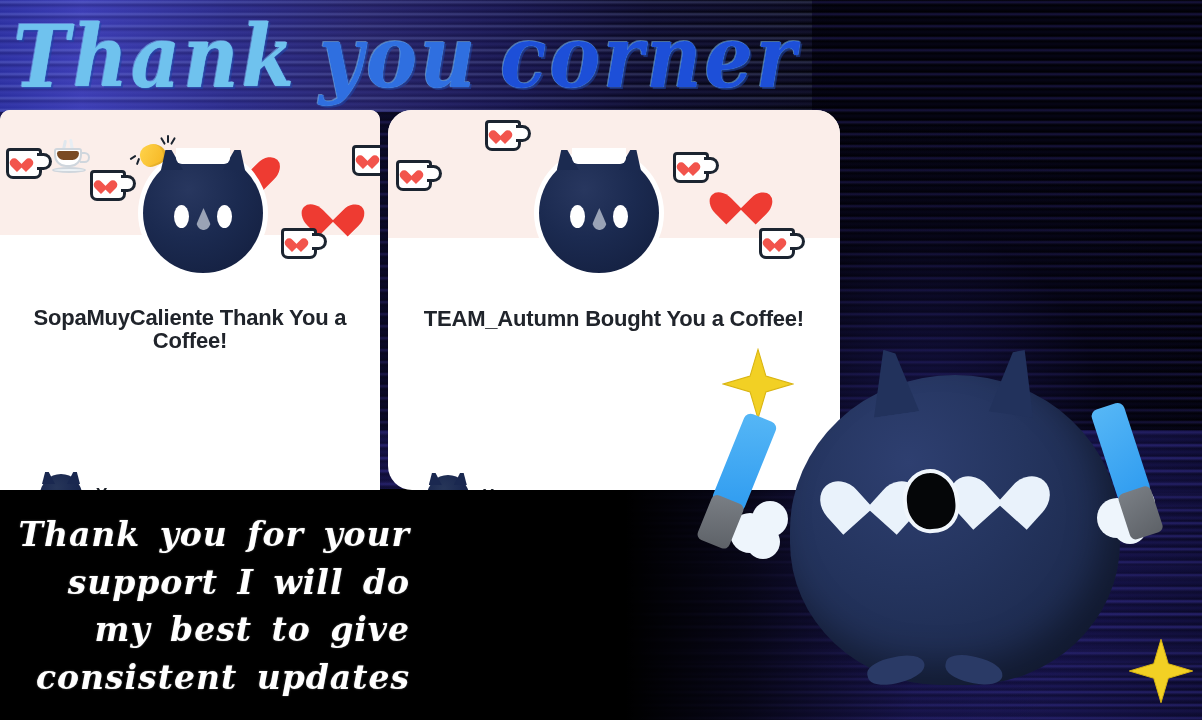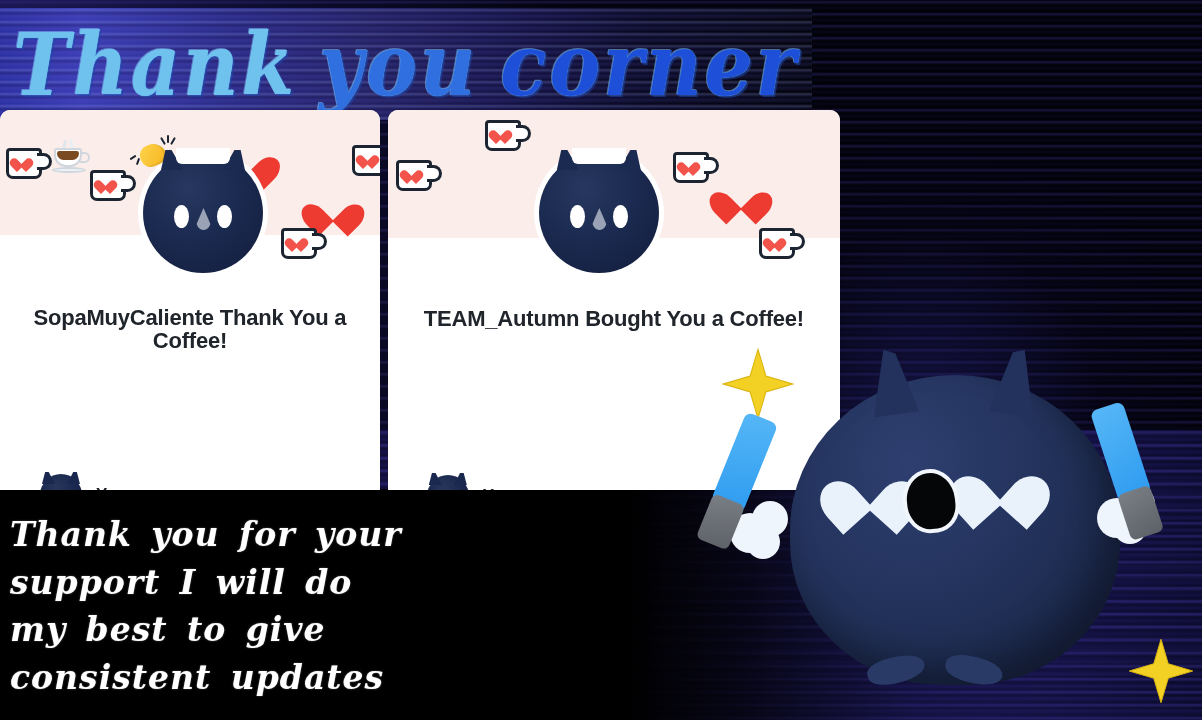--- a/index.html
+++ b/index.html
@@ -41,21 +41,21 @@
     position:absolute; left:690px; top:120px; width:520px; height:560px;
     background:radial-gradient(ellipse at 45% 55%, rgba(40,36,130,.45) 0%, rgba(10,8,36,.25) 45%, rgba(0,0,0,0) 72%);
   }
   .bottom-black2{
     position:absolute; left:0; top:489px; width:1202px; height:231px;
     background:linear-gradient(to right, #000 0%, #000 52%, rgba(0,0,0,.72) 62%, rgba(0,0,0,.12) 76%, rgba(0,0,0,0) 88%);
   }
 
   
   .header{
-    position:absolute; left:0; top:8px; width:969px; height:112px; overflow:hidden;
+    position:absolute; left:0; top:0; width:969px; height:112px; overflow:hidden;
   }
   .header-bg{
     position:absolute; left:0; top:0; width:812px; height:112px;
     background:
       repeating-linear-gradient(to bottom,
         rgba(255,255,255,0.00) 0px,
         rgba(140,150,235,0.30) 2px,
         rgba(20,16,70,0.25) 5px,
         rgba(90,90,200,0.20) 8px,
         rgba(0,0,0,0.00) 12px),
@@ -81,21 +81,21 @@
   .header-title .w3{ color:#1d4fd8; margin-left:22px;}
 
   
   .cards{ position:absolute; left:0; top:110px; width:840px; height:380px; display:flex; gap:8px; }
   .kofi-card{
     position:relative; background:#fff; overflow:hidden;
     border-radius:10px 10px 0 0;
     box-shadow:0 0 0 1px rgba(0,0,0,.04);
   }
   .card-a{ width:404px; height:380px; }
-  .card-b{ width:481px; height:380px; }
+  .card-b{ width:481px; height:380px;border-radius:24px; }
 
   .banner{ position:absolute; left:0; top:0; right:0; height:125px; background:#fbeeea; }
   .card-b .banner{ height:128px; }
 
   
   .mug{ position:absolute; width:46px; height:31px; }
   .mug .body{
     position:absolute; left:0; top:0; width:36px; height:31px;
     background:#fff; border:3px solid #1b2430; border-radius:4px 4px 7px 7px;
   }
@@ -249,21 +249,21 @@
   .stick-r{ left:365px; top:68px; transform:rotate(-18deg); }
 
   
   .sparkle{ position:absolute; }
   .sparkle svg{ display:block; }
 
   
   .caption{
     position:absolute; left:0; top:505px; width:420px; height:210px;
     display:flex; align-items:flex-start; justify-content:center;
-    text-align:left; padding:6px 10px 0;
+    text-align:right; padding:6px 10px 0;
     font-family:"DejaVu Serif", serif; font-style:italic; font-weight:700;
     font-size:33px; line-height:1.44; color:#ffffff; letter-spacing:1px;
     word-spacing:7px;
     text-shadow:0 0 2px rgba(255,255,255,.35);
   }
 </style>
 </head>
 <body>
 
 <div id="stage">

